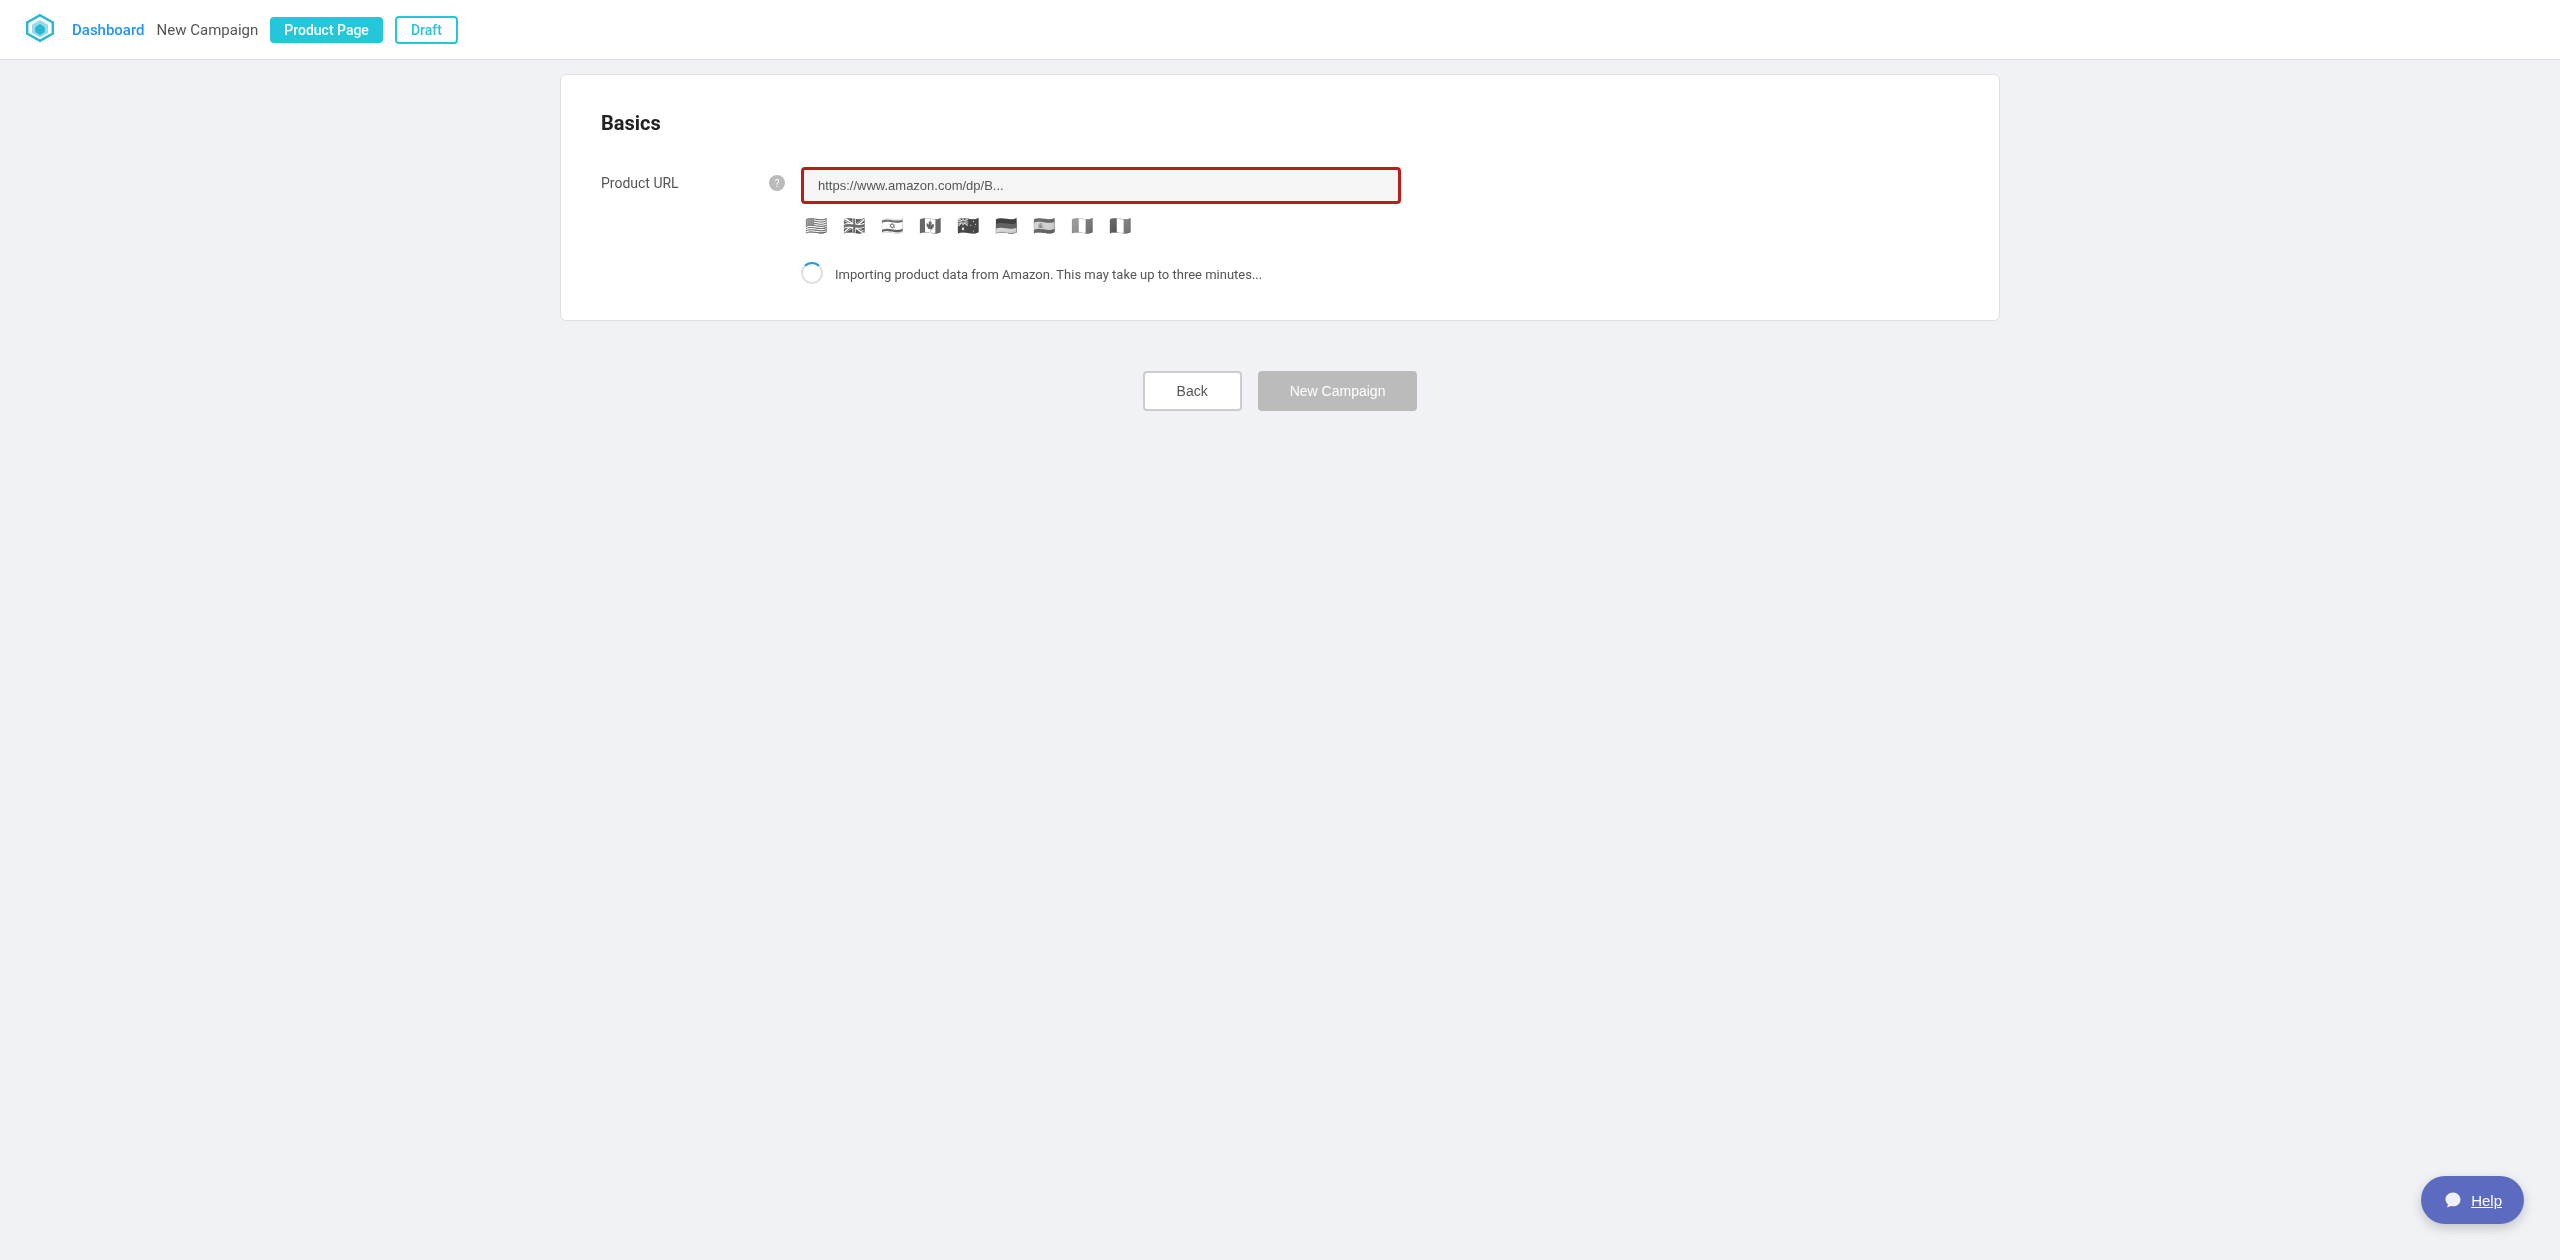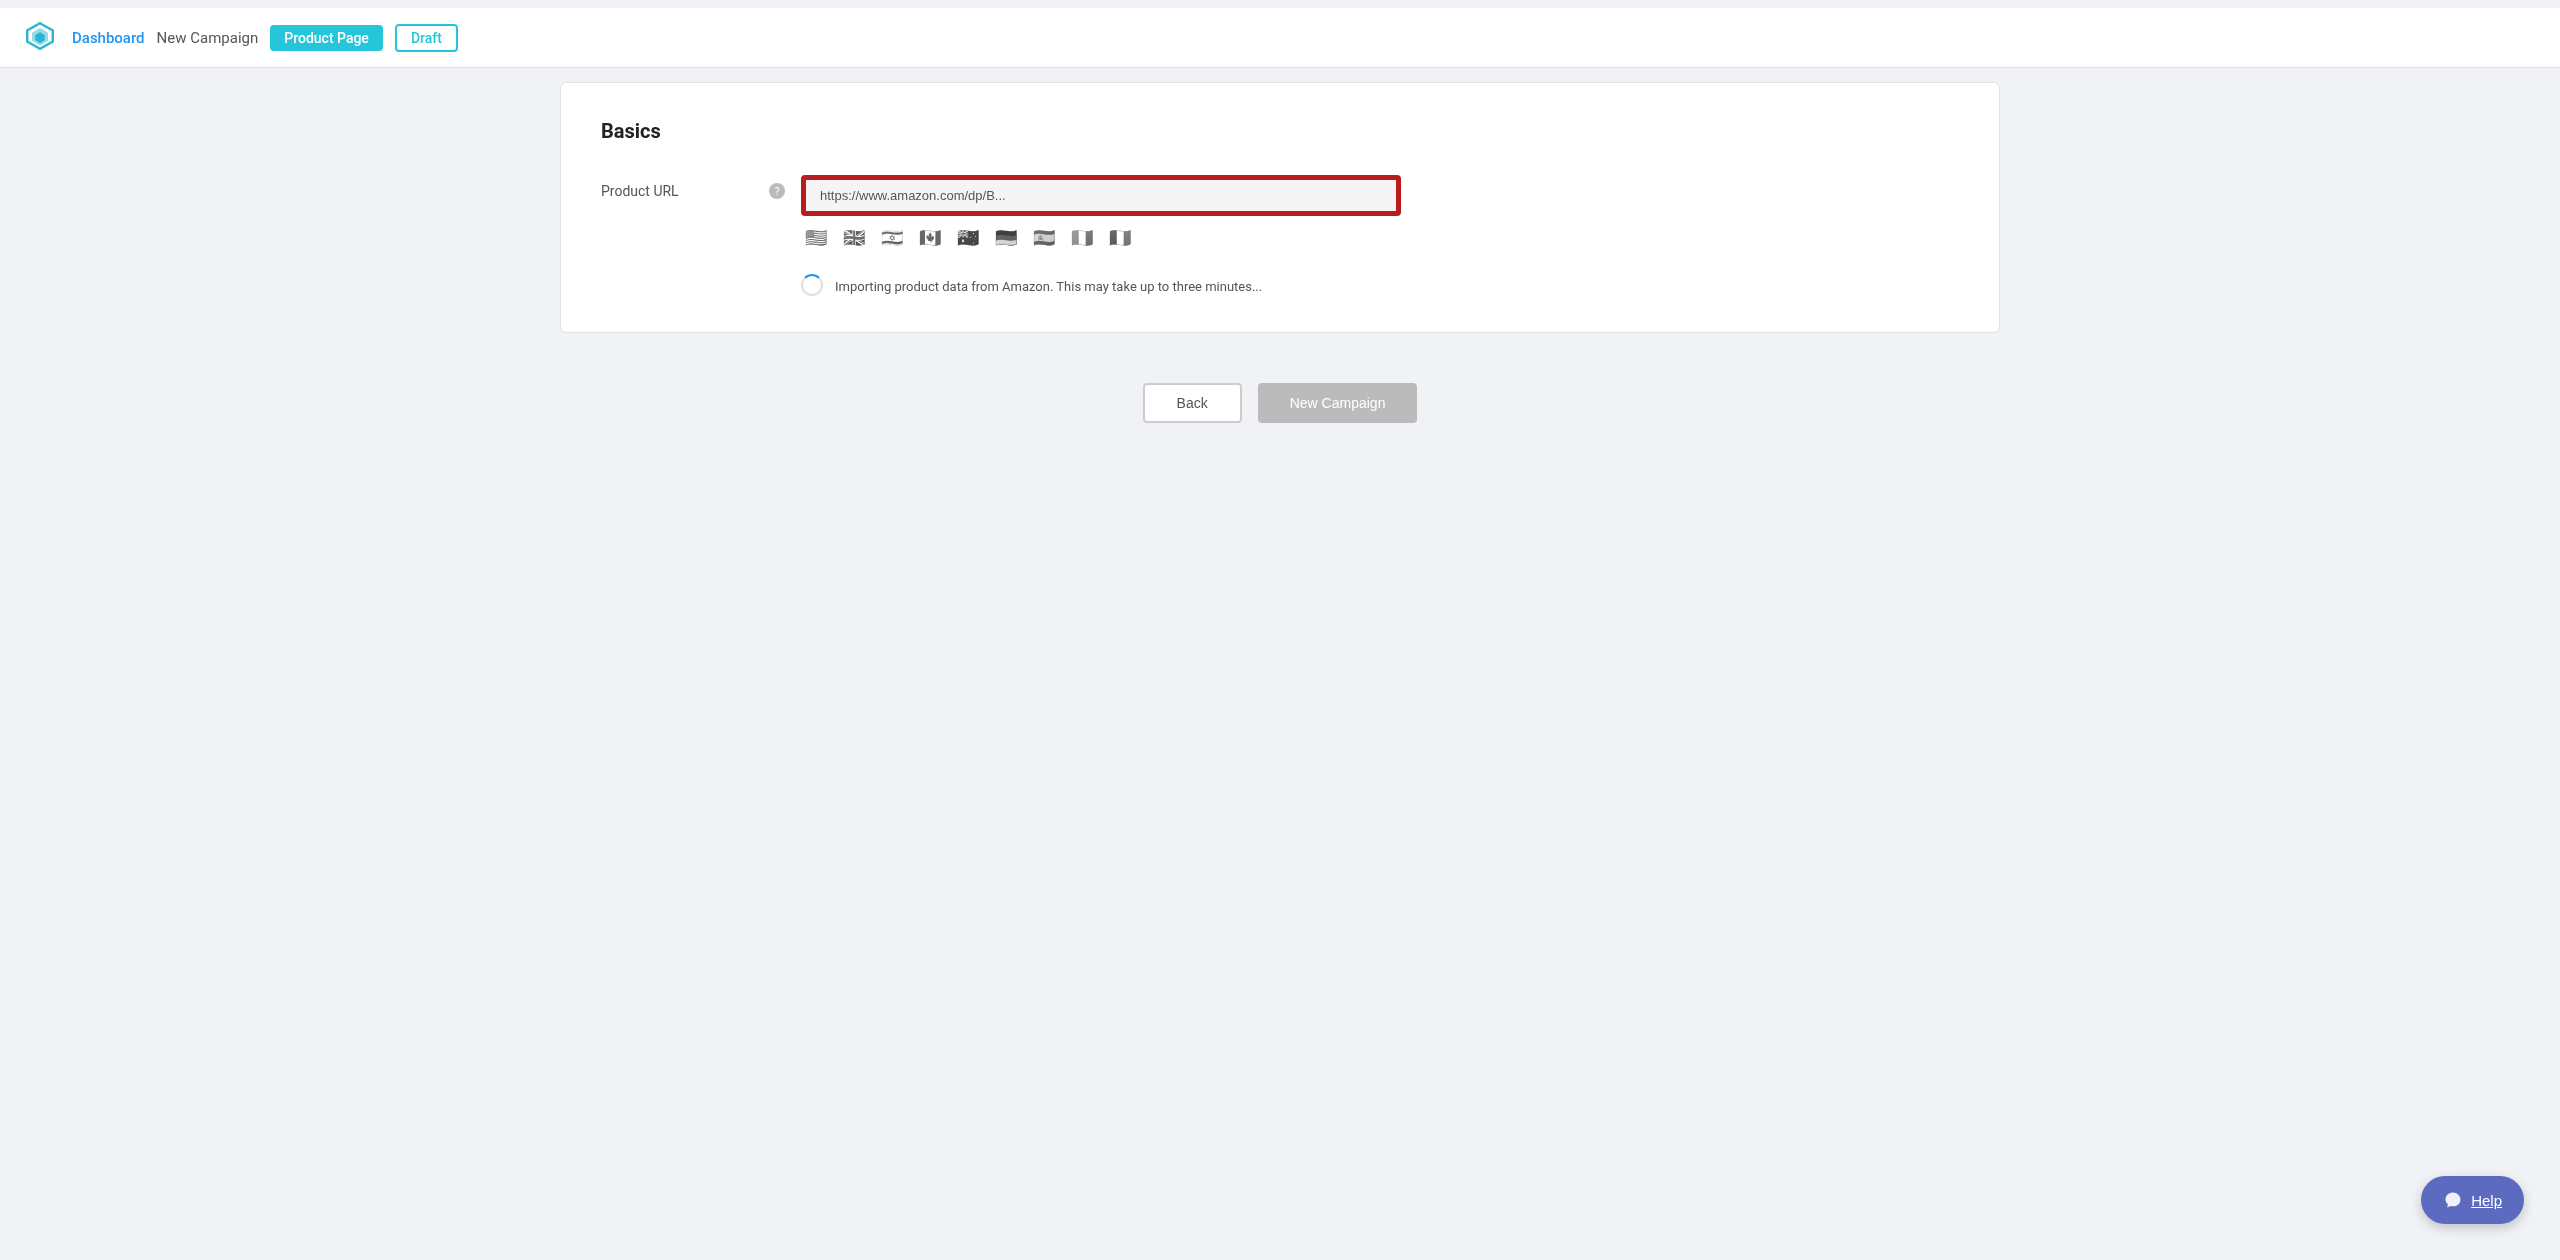--- a/index.html
+++ b/index.html
@@ -14,21 +14,20 @@
 
     
     .top-nav {
       background: #fff;
       border-bottom: 1px solid #e0e0e0;
       display: flex;
       align-items: center;
       padding: 0 24px;
       height: 60px;
       gap: 12px;
-      margin-top: 8px;
     }
 
     .logo-icon {
       width: 32px;
       height: 32px;
       margin-right: 4px;
     }
 
     .nav-link {
       color: #2196F3;
@@ -118,21 +117,21 @@
     }
 
     .form-input-group {
       flex: 1;
       max-width: 600px;
     }
 
     .url-input {
       width: 100%;
       padding: 8px 14px;
-      border: 5px solid #b91c1c;
+      border: 3px solid #b91c1c;
       border-radius: 4px;
       font-size: 13px;
       color: #555;
       background: #f5f5f5;
       outline: none;
     }
 
     .flag-row {
       display: flex;
       align-items: center;

